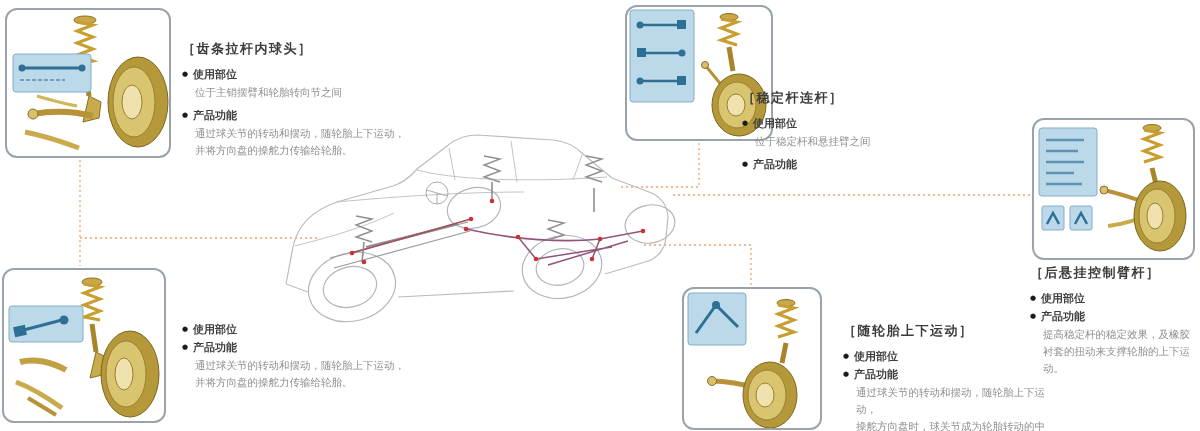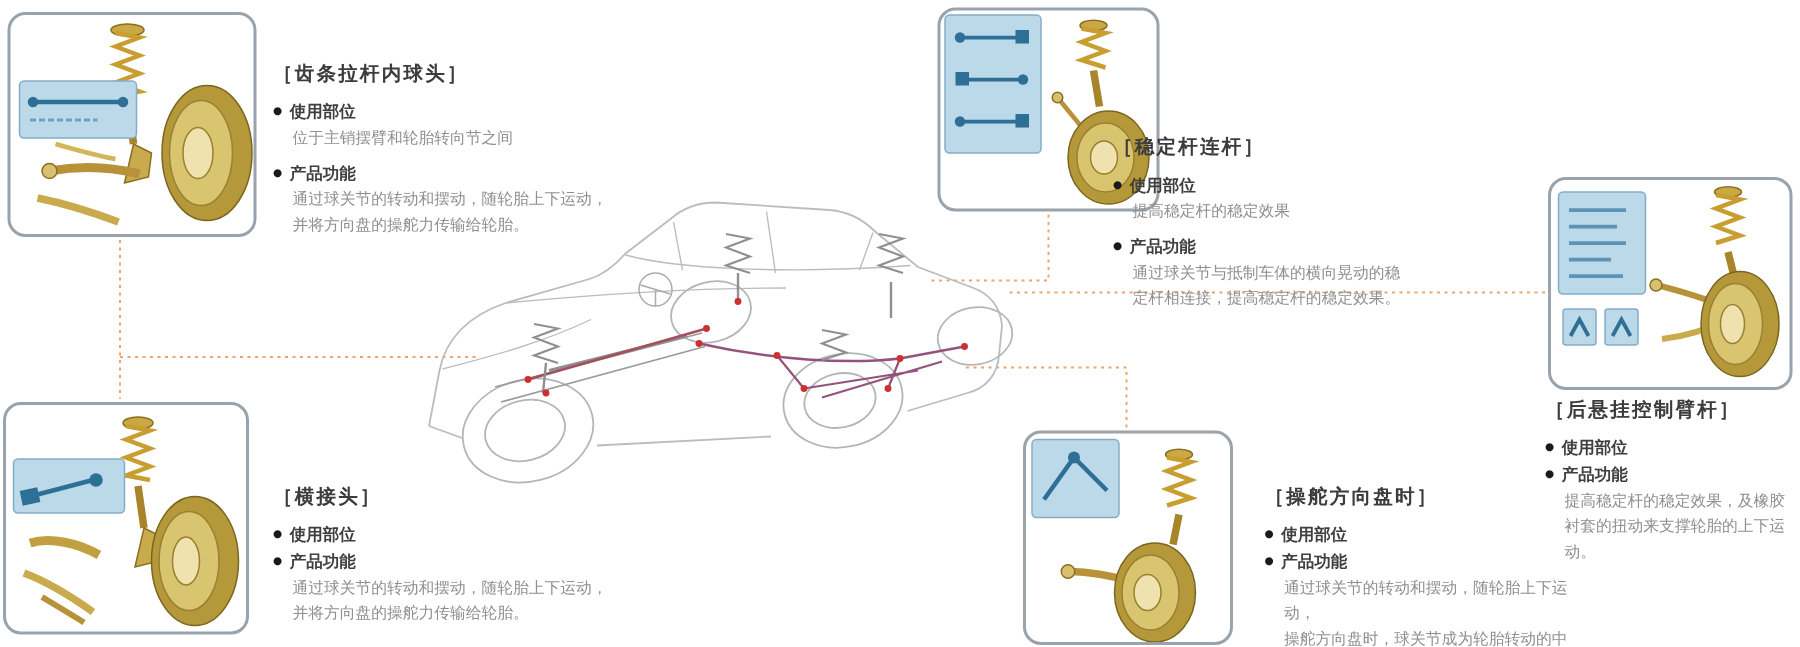--- a/index.html
+++ b/index.html
@@ -258,29 +258,27 @@
     </div>
   </div>
 
   <div class="callout" style="left:742px; top:42px; width:208px;margin-top:47px;">
     <div class="c-title">［稳定杆连杆］</div>
     <div class="c-sec">
       <div class="c-label">
         <span class="dot">●</span>
         <span>使用部位</span>
       </div>
-      <div class="c-desc">提高稳定杆的稳定效果</div>
-    </div>
-    <div class="c-sec">
-      <div class="c-label">
-        <span class="dot">●</span>
-        <span>产品功能</span>
-      </div>
-      <div class="c-desc">通过球关节与抵制车体的横向晃动的稳
-定杆相连接，提高稳定杆的稳定效果。</div>
+      <div class="c-desc">位于稳定杆和悬挂臂之间</div>
+    </div>
+    <div class="c-sec">
+      <div class="c-label">
+        <span class="dot">●</span>
+        <span>产品功能</span>
+      </div>
     </div>
   </div>
 
   <div class="callout" style="left:1030px; top:264px; width:168px;">
     <div class="c-title">［后悬挂控制臂杆］</div>
     <div class="c-sec">
       <div class="c-label">
         <span class="dot">●</span>
         <span>使用部位</span>
       </div>
@@ -289,39 +287,38 @@
       <div class="c-label">
         <span class="dot">●</span>
         <span>产品功能</span>
       </div>
       <div class="c-desc">提高稳定杆的稳定效果，及橡胶
 衬套的扭动来支撑轮胎的上下运动。</div>
     </div>
   </div>
 
   <div class="callout" style="left:182px; top:322px; width:232px;">
-    <div class="c-title">［横接头］</div>
     <div class="c-sec">
       <div class="c-label">
         <span class="dot">●</span>
         <span>使用部位</span>
       </div>
     </div>
     <div class="c-sec">
       <div class="c-label">
         <span class="dot">●</span>
         <span>产品功能</span>
       </div>
       <div class="c-desc">通过球关节的转动和摆动，随轮胎上下运动，
 并将方向盘的操舵力传输给轮胎。</div>
     </div>
   </div>
 
   <div class="callout" style="left:843px; top:322px; width:215px;">
-    <div class="c-title">［操舵方向盘时］</div>
+    <div class="c-title">［随轮胎上下运动］</div>
     <div class="c-sec">
       <div class="c-label">
         <span class="dot">●</span>
         <span>使用部位</span>
       </div>
     </div>
     <div class="c-sec">
       <div class="c-label">
         <span class="dot">●</span>
         <span>产品功能</span>

